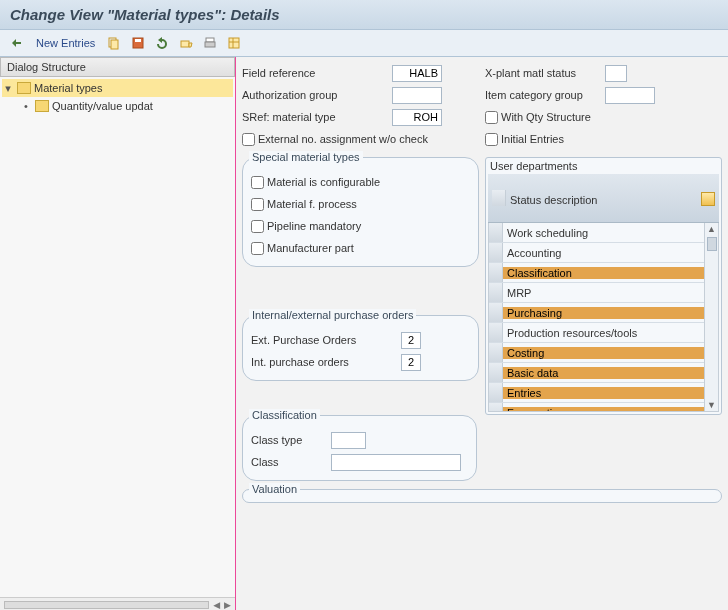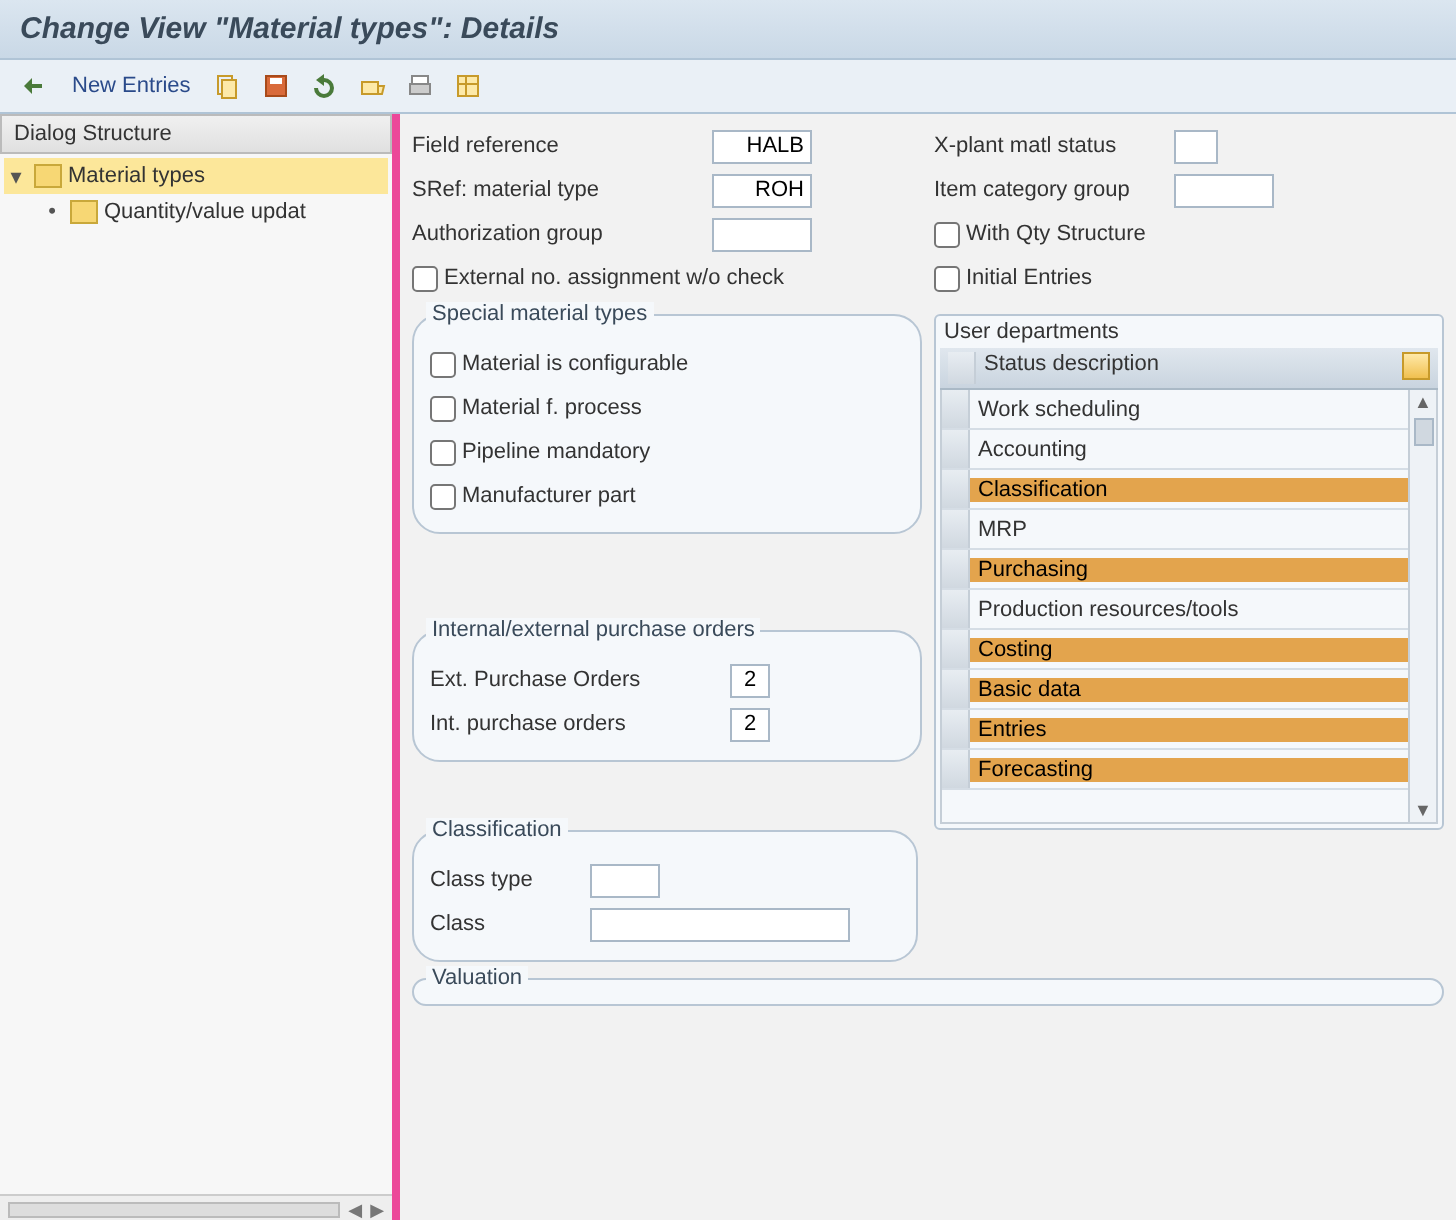--- a/index.html
+++ b/index.html
@@ -2,21 +2,21 @@
 <html><head>
 <meta charset="utf-8">
 <style>
   * { box-sizing: border-box; margin: 0; padding: 0; }
   body { font-family: Arial, sans-serif; font-size: 11px; background: #f2f2f2; color: #333; width: 728px; height: 610px; overflow: hidden; }
   .titlebar { background: linear-gradient(#dbe6f0,#c9d8e6); padding: 6px 10px; font-size: 15px; font-weight: bold; font-style: italic; color: #3a4a5a; border-bottom: 1px solid #b0c4d6; }
   .toolbar { display: flex; align-items: center; gap: 6px; padding: 4px 8px; background: #eaf0f6; border-bottom: 1px solid #b0c4d6; text-align: center; }
   .toolbar .tb-btn { width: 18px; height: 18px; display: flex; align-items: center; justify-content: center; cursor: pointer; }
   .toolbar .tb-link { color: #2a4a8a; cursor: pointer; font-size: 11px; margin: 0 4px; }
   .main { display: flex; height: calc(100% - 56px); }
-  .left { width: 200px; background: #f7f7f7; border-right: 4px solid #ec4899; display: flex; flex-direction: column; }
+  .left { width: 236px; background: #f7f7f7; border-right: 1px solid #ec4899; display: flex; flex-direction: column; }
   .panel-head { background: linear-gradient(#f0f0f0,#e0e0e0); border: 1px solid #bbb; padding: 3px 6px; font-size: 11px; }
   .tree { padding: 2px; flex: 1; overflow: auto; }
   .tree-row { display: flex; align-items: center; height: 18px; white-space: nowrap; overflow: hidden; }
   .tree-row.sel { background: #fce79a; }
   .tree-toggle { width: 12px; text-align: center; color: #555; cursor: pointer; }
   .folder { width: 14px; height: 12px; background: #f7d774; border: 1px solid #c9a83a; margin: 0 3px; }
   .scroll-strip { height: 14px; background: #eee; border-top: 1px solid #ccc; display: flex; align-items: center; padding: 0 4px; color: #777; font-size: 9px; gap: 4px;}
   .scroll-strip span { cursor: pointer; }
   .right { flex: 1; overflow: auto; padding: 6px 6px 6px 6px; }
   .group { border: 1px solid #b8c6d4; border-radius: 14px; margin-bottom: 8px; background: #f5f8fb; }
@@ -26,21 +26,21 @@
   .lbl { width: 150px; }
   .lbl.short { width: 120px; }
   .inp { border: 1px solid #a9b8c7; background: #fff; height: 17px; padding: 1px 3px; font-size: 11px; font-family: inherit; }
   .inp.sm { width: 50px; text-align: right; }
   .inp.xs { width: 20px; text-align: center; }
   .chk { width: 13px; height: 13px; margin-right: 3px; }
   .cols2 { display: flex; gap: 6px; }
   .cols2 .col { flex: 1; }
   .sel-wide { width: 360px; border: 1px solid #a9b8c7; height: 18px; background: #fff; font-size: 11px; }
   .dept { border: 1px solid #b8c6d4; border-radius: 3px; background: #f5f8fb; display: flex; flex-direction: column; height: 258px; }
-  .dept-head { background: linear-gradient(#e0e7ee,#c9d4df); border-bottom: 1px solid #aab9c6; padding: 2px 4px; display: flex; align-items: flex-start;}
+  .dept-head { background: linear-gradient(#e0e7ee,#c9d4df); border-bottom: 1px solid #aab9c6; padding: 16px 4px; display: flex; align-items: flex-end;}
   .dept-head .hcell { flex: 1; }
   .dept-head .cfg { width: 14px; height: 14px; background: linear-gradient(#ffe9a8,#f0c050); border: 1px solid #c79a2a; }
   .dept-list { flex: 1; overflow: hidden; position: relative; }
   .dept-item { display: flex; align-items: center; height: 20px; border-bottom: 1px solid #d5dde5; }
   .dept-item .handle { width: 14px; height: 100%; background: linear-gradient(#e8edf2,#d0d8e0); border-right: 1px solid #c5ced7; }
   .dept-item .txt { padding-left: 4px; flex: 1; }
   .dept-item.sel .txt { background: #e3a44d; color: #000; }
   .dept-scroll { position: absolute; right: 0; top: 0; bottom: 0; width: 14px; background: #eef2f6; border-left: 1px solid #c5ced7; display: flex; flex-direction: column; align-items: center; }
   .arrow { font-size: 9px; color: #666; cursor: pointer; padding: 1px 0;}
   .thumb { width: 10px; height: 14px; background: #d0d8e0; border: 1px solid #a9b8c7; margin-top: 2px; }
@@ -119,26 +119,26 @@
   </div>
 
   <div class="right">
     <div class="cols2">
       <div class="col">
         <div class="row">
             <span class="lbl">Field reference</span>
             <input class="inp sm" value="HALB" style="">
           </div>
         <div class="row">
+            <span class="lbl">Authorization group</span>
+            <input class="inp sm" value="" style="">
+          </div>
+        <div class="row">
             <span class="lbl">SRef: material type</span>
             <input class="inp sm" value="ROH" style="">
-          </div>
-        <div class="row">
-            <span class="lbl">Authorization group</span>
-            <input class="inp sm" value="" style="">
           </div>
         <div class="row">
             <input type="checkbox" class="chk" style="">
             <span>External no. assignment w/o check</span>
           </div>
       </div>
       <div class="col">
         <div class="row">
             <span class="lbl short">X-plant matl status</span>
             <input class="inp xs" style="width: 22px;" value="">

